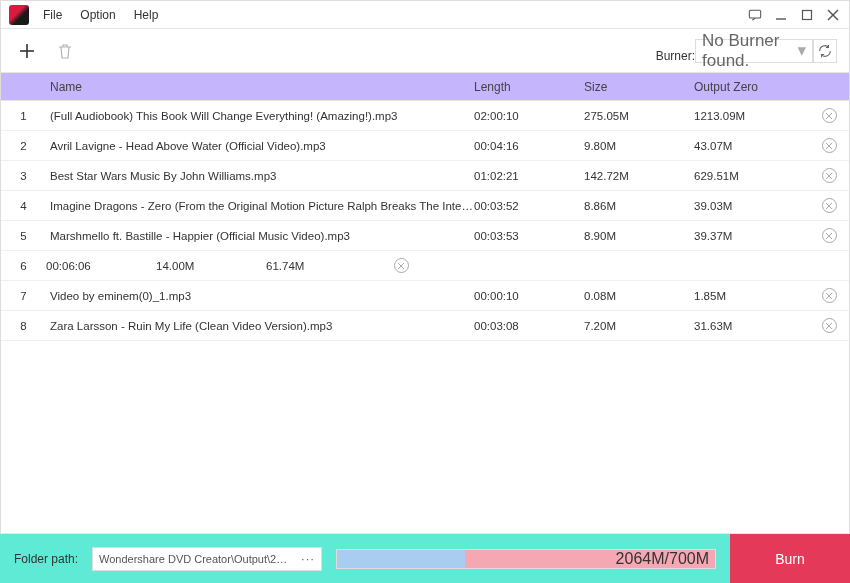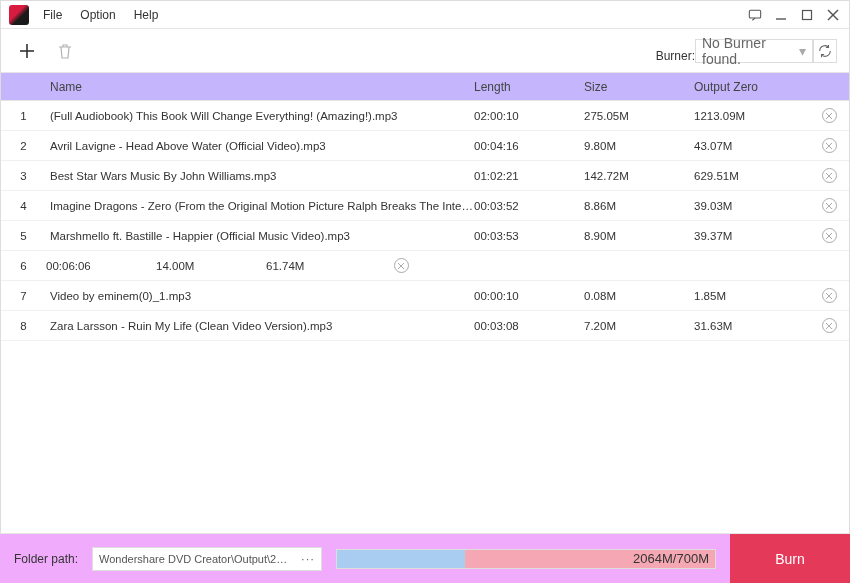--- a/index.html
+++ b/index.html
@@ -7,41 +7,41 @@
 .titlebar { display: flex; align-items: center; height: 28px; border-bottom: 1px solid #e5e5e5; padding: 12px 8px; }
 .app-logo { width: 20px; height: 20px; background: linear-gradient(135deg, #d81b3f 40%, #1a1a1a 60%); border-radius: 3px; margin-right: 10px; }
 .menu { display: flex; gap: 18px; margin-left: 4px; }
 .menu span { cursor: pointer; color: #333; }
 .title-actions { margin-left: auto; display: flex; gap: 10px; align-items: center; }
 .win-btn { width: 16px; height: 16px; display: flex; align-items: center; justify-content: center; cursor: pointer; color: #555; }
 .win-btn svg { stroke: #555; }
 .toolbar { display: flex; align-items: center; height: 44px; padding: 0 12px; border-bottom: 1px solid #e5e5e5; }
 .tool-btn { width: 28px; height: 28px; display: flex; align-items: center; justify-content: center; cursor: pointer; margin-right: 10px; }
 .burner-area { margin-left: auto; display: flex; align-items: flex-end; gap: 0; }
-.burner-select { width: 118px; height: 24px; border: 1px solid #ddd; display: flex; align-items: center; padding: 0 6px; font-size: 14px; color: #666; position: relative; }
+.burner-select { width: 118px; height: 24px; border: 1px solid #ddd; display: flex; align-items: center; padding: 0 6px; font-size: 17px; color: #666; position: relative; }
 .burner-select .chev { margin-left: auto; color: #aaa; }
 .refresh-btn { width: 24px; height: 24px; border: 1px solid #ddd; display: flex; align-items: center; justify-content: center; cursor: pointer; }
 .table { width: 100%; }
 .thead { display: flex; height: 28px; align-items: center; border-bottom: 1px solid #e5e5e5; background: #c4b5fd; font-size: 12px; color: #444; }
 .col-idx { width: 45px; text-align: center; flex-shrink: 0; }
 .col-name { flex: 1; padding-left: 4px; }
 .col-len { width: 110px; flex-shrink: 0; }
 .col-size { width: 110px; flex-shrink: 0; }
 .col-out { width: 115px; flex-shrink: 0; }
 .col-del { width: 40px; flex-shrink: 0; text-align: center; }
 .trow { display: flex; height: 30px; align-items: center; border-bottom: 1px solid #f0f0f0; font-size: 11.5px; color: #333; }
 .del-icon { width: 15px; height: 15px; border: 1px solid #aaa; border-radius: 50%; display: inline-flex; align-items: center; justify-content: center; color: #aaa; font-size: 10px; cursor: pointer; }
-.bottombar { position: absolute; bottom: 0; left: 0; right: 0; height: 50px; border-top: 1px solid #e5e5e5; display: flex; align-items: center; padding: 0 0 0 14px; gap: 14px; background: #f0abfc; }
+.bottombar { position: absolute; bottom: 0; left: 0; right: 0; height: 50px; border-top: 1px solid #e5e5e5; display: flex; align-items: center; padding: 0 0 0 14px; gap: 14px; background: #5eead4; }
 .folder-label { font-size: 12px; color: #333; }
 .folder-input { width: 230px; height: 24px; border: 1px solid #ddd; background: #fff; display: flex; align-items: center; padding: 0 6px; font-size: 11px; color: #555; }
 .folder-input .dots { margin-left: auto; letter-spacing: 1px; cursor: pointer; }
 .progress { flex: 1; height: 20px; border: 1px solid #ddd; background: #fff; position: relative; overflow: hidden; }
 .progress .blue { position: absolute; left: 0; top: 0; bottom: 0; width: 33.9%; background: #a8cdf0; }
 .progress .red { position: absolute; left: 33.9%; top: 0; bottom: 0; right: 0; background: #f5a8b4; }
-.progress .ptext { position: absolute; right: 6px; top: 0; bottom: 0; display: flex; align-items: center; font-size: 13px; color: #333; }
+.progress .ptext { position: absolute; right: 6px; top: 0; bottom: 0; display: flex; align-items: center; font-size: 16px; color: #333; }
 .burn-btn { width: 120px; height: 50px; background: #e43958; color: #fff; display: flex; align-items: center; justify-content: center; font-size: 14px; cursor: pointer; border: none; align-self: stretch; }
 </style>
 </head>
 <body>
 
 <div class="titlebar">
   <div class="app-logo"></div>
   <div class="menu">
     <span>File</span>
     <span>Option</span>

